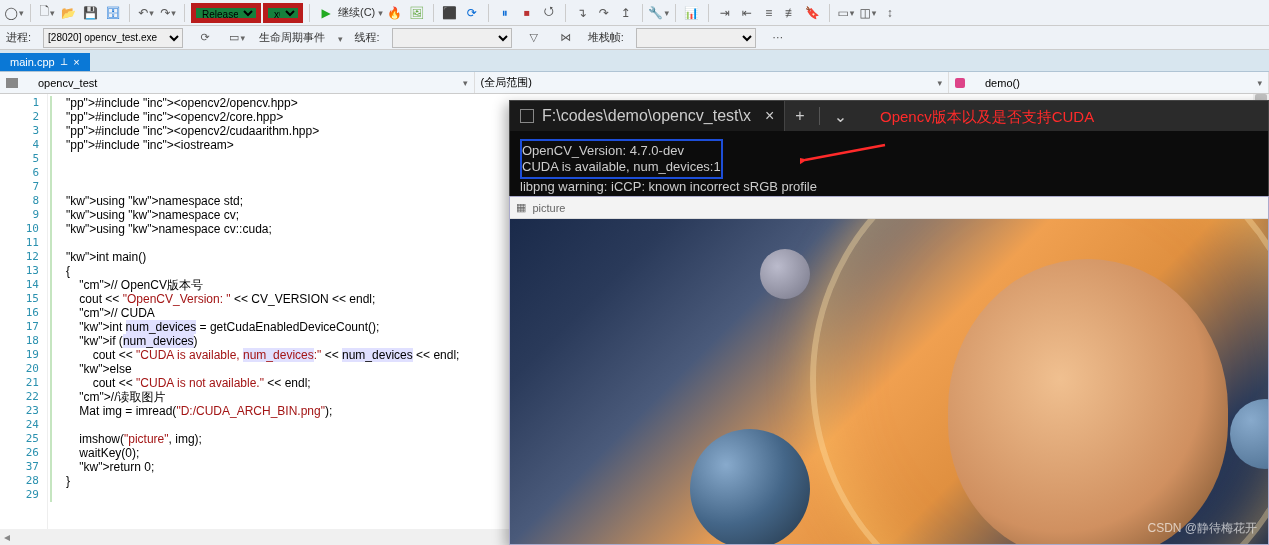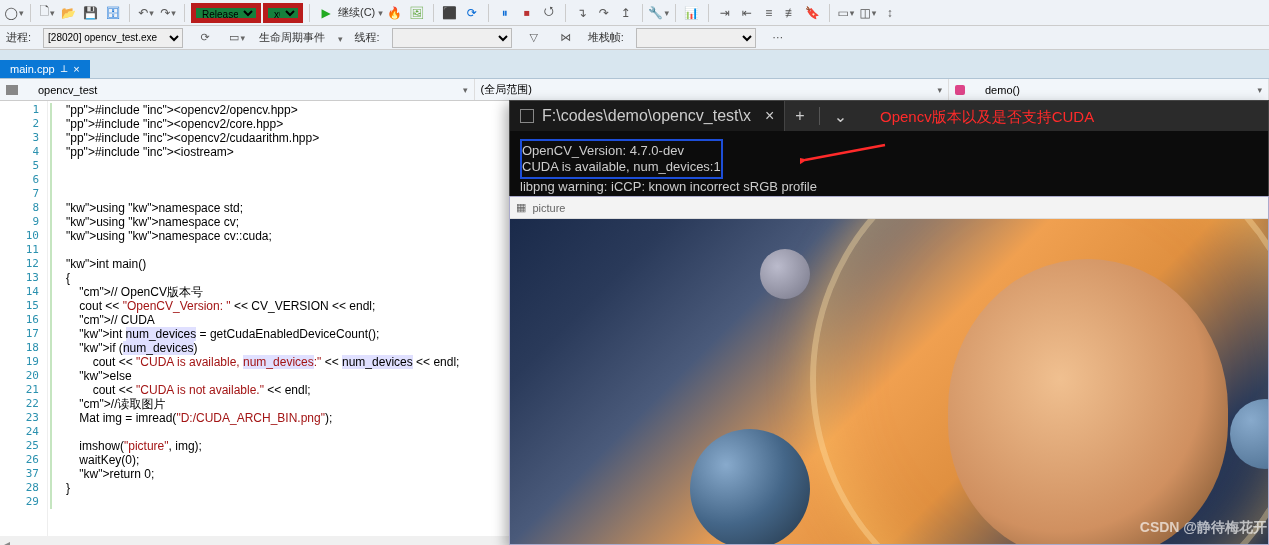--- a/index.html
+++ b/index.html
@@ -11,21 +11,21 @@
   .tsep { width:1px; height:18px; background:#ccc; margin:0 4px; }
   .tsel { height: 20px; font-size: 10px; border: 5px solid #b91c1c; background: #15803d; padding: 0 2px; }
   .tdrop::after { content: "▾"; font-size: 9px; color: #666; margin-left: 1px; }
 
   
   .toolbar2 { background: #eef2f7; border-bottom: 1px solid #ccc; display: flex; align-items: center; height: 24px; padding: 0 6px; gap: 12px; font-size: 11px; }
   .toolbar2 select { height: 20px; font-size: 10px; border: 1px solid #bbb; width: 140px; }
   .toolbar2 .lbl { color: #333; }
 
   
-  .filetabs { background: #d8e6ef; display: flex; height: 29px; align-items: flex-end; border-bottom: 1px solid #b0c4d4; }
+  .filetabs { background: #d8e6ef; display: flex; height: 22px; align-items: flex-end; border-bottom: 1px solid #b0c4d4; }
   .filetab { background: #0a78d6; color: #fff; padding: 3px 10px; font-size: 11px; display: flex; align-items: center; gap: 6px; }
   .filetab .x { font-size: 11px; cursor: pointer; }
 
   
   .scopebar { background: #f2f6fa; border-bottom: 1px solid #ccc; display: flex; height: 22px; font-size: 11px; }
   .scopedrop { flex: 1; display: flex; align-items: center; padding: 0 6px; gap: 20px; border-right: 1px solid #ddd; cursor: pointer; }
   .scopedrop .arrow { color: #666; font-size: 9px; margin-left: auto; }
   .cubeicon { width: 12px; height: 10px; background: #888; display: inline-block; }
   .funcicon { width: 10px; height: 10px; background: #d48; border-radius: 2px; display: inline-block; }
 
@@ -59,21 +59,21 @@
   .planet1 { position: absolute; left: 180px; top: 210px; width: 120px; height: 120px; border-radius: 50%; background: radial-gradient(circle at 30% 30%, #8ac, #468, #234); }
   .planet2 { position: absolute; left: 250px; top: 30px; width: 50px; height: 50px; border-radius: 50%; background: radial-gradient(circle at 35% 35%, #bbc, #778); }
   .moon { position: absolute; left: 720px; top: 180px; width: 70px; height: 70px; border-radius: 50%; background: radial-gradient(circle at 30% 30%, #8ac, #468); }
   .halo { position: absolute; left: 300px; top: -90px; width: 500px; height: 500px; border-radius: 50%; border: 6px solid rgba(255,220,150,0.5); box-shadow: inset 0 0 60px rgba(255,200,100,0.5), 0 0 40px rgba(255,200,100,0.4); }
   .face { position: absolute; right: 40px; top: 40px; width: 280px; height: 300px; background: radial-gradient(ellipse at 40% 40%, #f0c090, #d09060 60%, #604020); border-radius: 50% 50% 45% 45%; }
 
   
   .anno-text { position: absolute; left: 880px; top: 108px; color: #ff2a2a; font-size: 15px; font-weight: 500; z-index: 50; font-family: 'Microsoft YaHei', sans-serif; }
   .anno-arrow { position: absolute; left: 800px; top: 140px; z-index: 50; }
 
-  .watermark { position: absolute; right: 2px; bottom: 8px; color: rgba(255,255,255,0.65); font-size: 14px; font-family: 'Microsoft YaHei', sans-serif; z-index: 60; font-weight: bold; }
+  .watermark { position: absolute; right: 12px; bottom: 8px; color: rgba(255,255,255,0.65); font-size: 12px; font-family: 'Microsoft YaHei', sans-serif; z-index: 60; }
 </style>
 </head>
 <body>
 
 <div class="toolbar">
   <span class="tbtn tdrop">◯</span>
   <span class="tsep"></span>
   <span class="tbtn tdrop">🗋</span>
   <span class="tbtn" style="color:#d78b00">📂</span>
   <span class="tbtn" style="color:#0a6cd6">💾</span>

